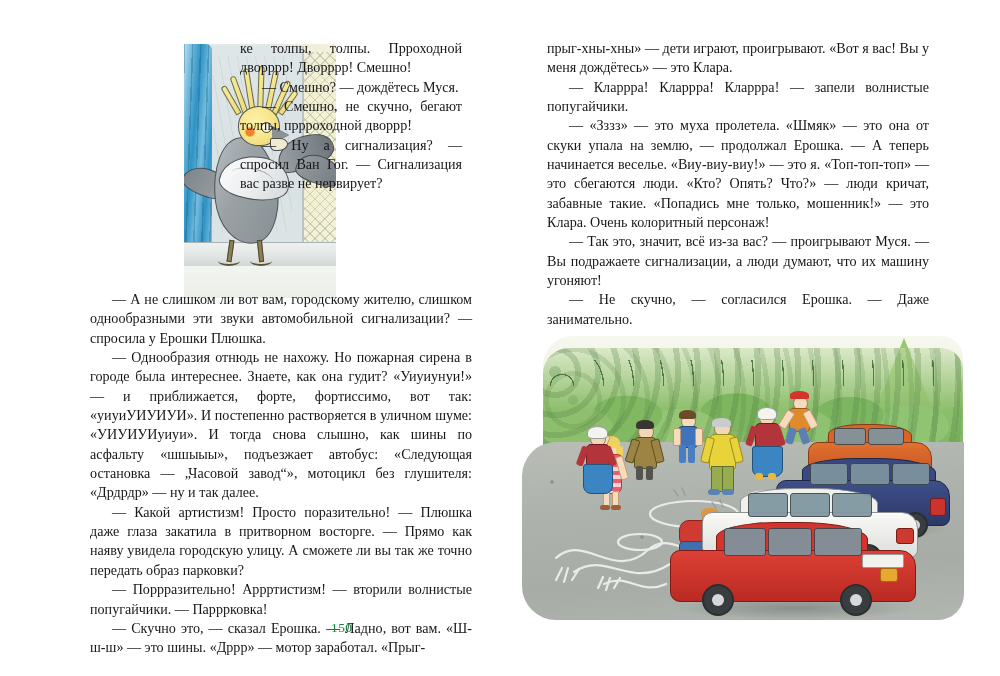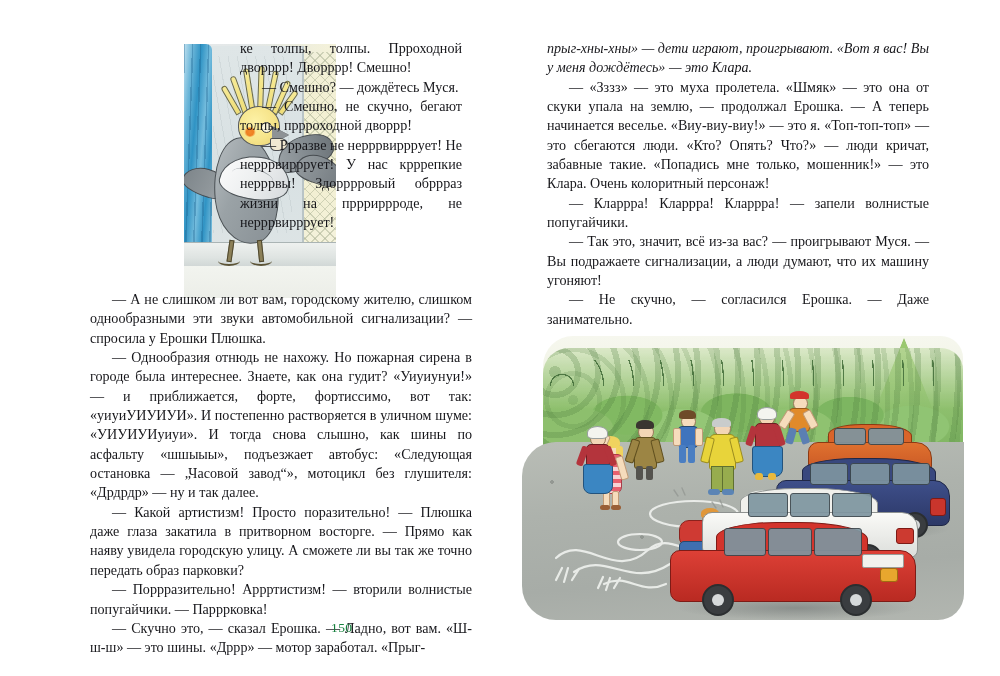--- a/index.html
+++ b/index.html
@@ -37,21 +37,21 @@
     line-height: 19.35px;
     text-align: justify;
     text-justify: inter-word;
     hyphens: manual;
     color: #17171b;
   }
   .textblock p {
     margin: 0;
     text-indent: 22px;
   }
-  .textblock p.noindent { text-indent: 0; font-style: italic; }
+  .textblock p.noindent { text-indent: 0; }
 
   
   .left-top {
     position: absolute;
     left: 150px;
     top: 39px;
     width: 222px;
     font-size: 14.1px;
     line-height: 19.35px;
     text-align: justify;
@@ -424,39 +424,39 @@
       <div class="ib-leg" style="left:44px; top:196px; transform:rotate(8deg);"></div>
       <div class="ib-leg" style="left:74px; top:196px; transform:rotate(-6deg);"></div>
       <div class="ib-foot" style="left:34px; top:212px;"></div>
       <div class="ib-foot" style="left:66px; top:212px;"></div>
     </div>
 
     <div class="left-top">
       <p class="noindent">ке толпы, толпы. Прроходной дворррр! Дворррр! Смешно!</p>
       <p>— Смешно? — дождётесь Муся.</p>
       <p>— Смешно, не скучно, бегают толпы, пррроходной дворрр!</p>
-      <p>— Ррразве не нерррвиррруeт! Не нерррвиррруeт! У нас крррепкие нерррвы! Здорррровый обррраз жизни на пррриррроде, не нерррвиррруeт!</p>
+      <p>— Ну а сигнализация? — спросил Ван Гог. — Сигнализация вас разве не нервирует?</p>
     </div>
 
     <div class="left-rest textblock">
       <p>— А не слишком ли вот вам, городскому жителю, слишком однообразными эти звуки автомобильной сигнализации? — спросила у Ерошки Плюшка.</p>
       <p>— Однообразия отнюдь не нахожу. Но пожарная сирена в городе была интереснее. Знаете, как она гудит? «Уиуиунуи!» — и приближается, форте, фортиссимо, вот так: «уиуиУИУИУИ». И постепенно растворяется в уличном шуме: «УИУИУИуиуи». И тогда снова слышно, как шины по асфальту «шшыыы», подъезжает автобус: «Следующая остановка — „Часовой завод“», мотоцикл без глушителя: «Дрдрдр» — ну и так далее.</p>
       <p>— Какой артистизм! Просто поразительно! — Плюшка даже глаза закатила в притворном восторге. — Прямо как наяву увидела городскую улицу. А сможете ли вы так же точно передать образ парковки?</p>
       <p>— Поррразительно! Аррртистизм! — вторили волнистые попугайчики. — Парррковка!</p>
       <p>— Скучно это, — сказал Ерошка. — Ладно, вот вам. «Ш-ш-ш» — это шины. «Дррр» — мотор заработал. «Прыг-</p>
     </div>
 
     <div class="folio">150</div>
   </div>
 
   <div class="col col-right">
     <div class="right-body textblock">
       <p class="noindent">прыг-хны-хны» — дети играют, проигрывают. «Вот я вас! Вы у меня дождётесь» — это Клара.</p>
+      <p>— Кларрра! Кларрра! Кларрра! — запели волнистые попугайчики.</p>
       <p>— «Зззз» — это муха пролетела. «Шмяк» — это она от скуки упала на землю, — продолжал Ерошка. — А теперь начинается веселье. «Виу-виу-виу!» — это я. «Топ-топ-топ» — это сбегаются люди. «Кто? Опять? Что?» — люди кричат, забавные такие. «Попадись мне только, мошенник!» — это Клара. Очень колоритный персонаж!</p>
-      <p>— Кларрра! Кларрра! Кларрра! — запели волнистые попугайчики.</p>
       <p>— Так это, значит, всё из-за вас? — проигрывают Муся. — Вы подражаете сигнализации, а люди думают, что их машину угоняют!</p>
       <p>— Не скучно, — согласился Ерошка. — Даже занимательно.</p>
     </div>
   </div>
 
   <div class="illo-yard">
 
     <div class="iy-sky"></div>
     <div class="iy-fir"></div>
     <div class="iy-fir2"></div>

